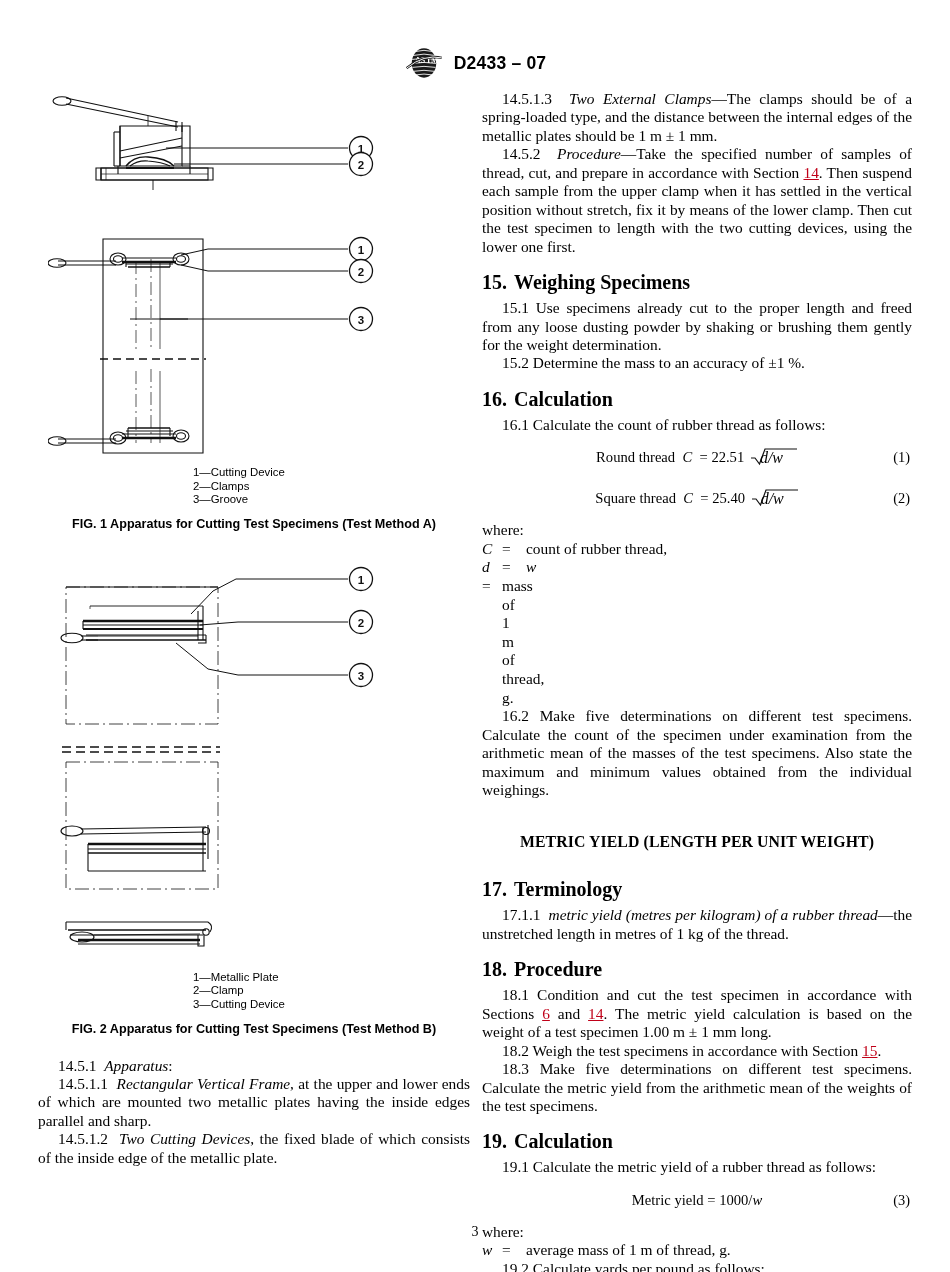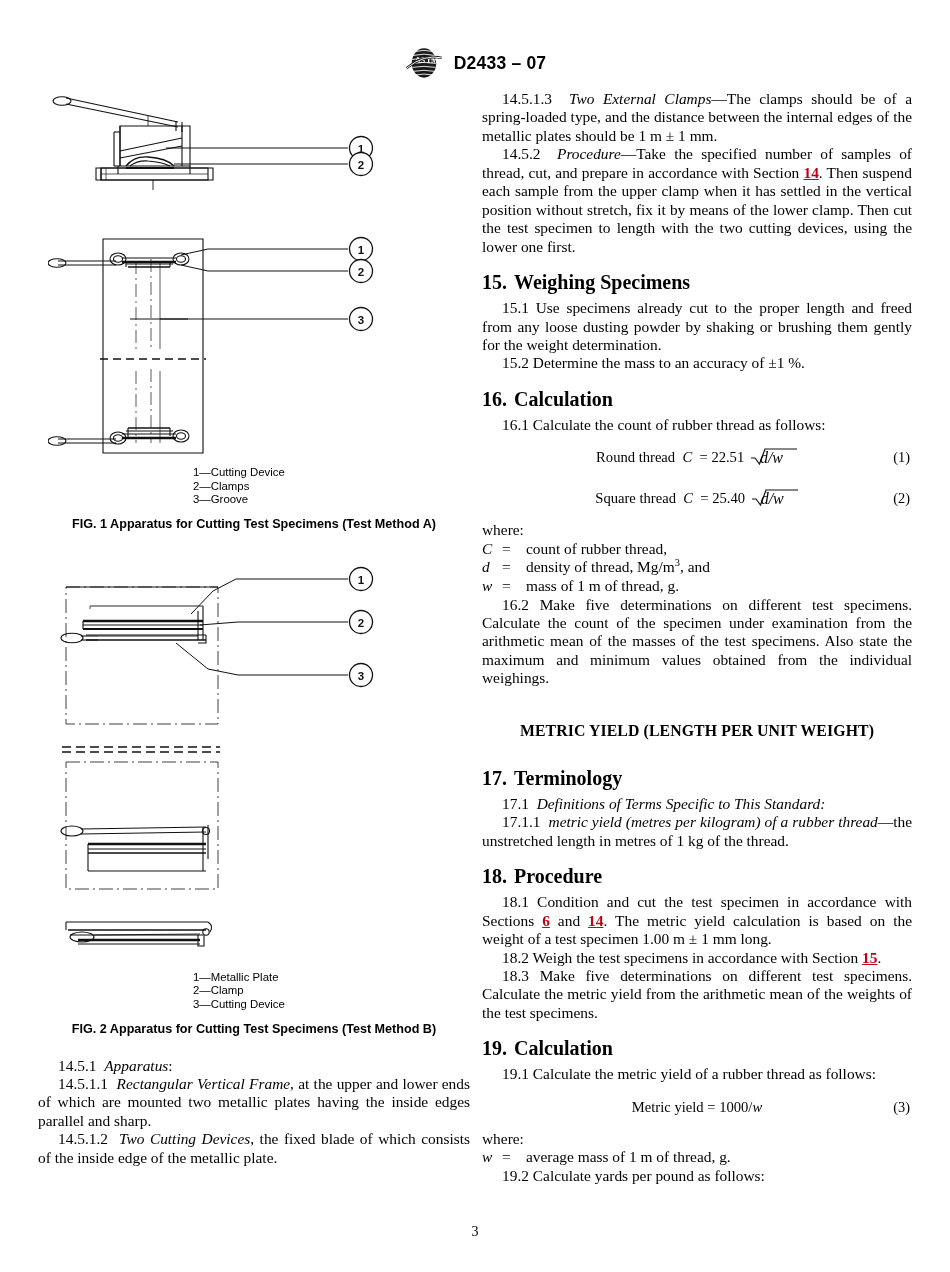--- a/index.html
+++ b/index.html
@@ -48,21 +48,21 @@
   p.para {
     margin: 0;
     font-size: 15.4px;
     line-height: 18.45px;
     text-align: justify;
     text-indent: 20px;
     hyphens: none;
   }
   p.para.noindent { text-indent: 0; }
   .it { font-style: italic; }
-  .xref { color: #c00018; font-weight: bold; }
+  .xref { color: #c00018; }
   sup { font-size: .68em; vertical-align: super; line-height: 0; }
 
   h3.sect {
     margin: 0;
     font-family: "Liberation Serif", serif;
     font-weight: bold;
     font-size: 20px;
     line-height: 19px;
     text-indent: 0;
   }
@@ -444,38 +444,36 @@
   <div class="gap-m"></div>
 
   <p class="para noindent">where:</p>
   <div class="wheredef">
     <span class="sym">C</span>
     <span>=</span>
     <span>count of rubber thread,</span>
 
     <span class="sym">d</span>
     <span>=</span>
-    <span><span>density of thread, Mg/m</span><sup>3</sup><span>, and</span></span>
 
     <span class="sym">w</span>
     <span>=</span>
     <span>mass of 1 m of thread, g.</span>
   </div>
 
   <p class="para">16.2  Make five determinations on different test specimens. Calculate the count of the specimen under examination from the arithmetic mean of the masses of the test specimens. Also state the maximum and minimum values obtained from the individual weighings.</p>
 
   <div class="gap-xl"></div>
 
   <h2 class="major">METRIC YIELD (LENGTH PER UNIT WEIGHT)</h2>
 
   <div class="gap-l"></div>
 
   <h3 class="sect"><span class="num">17.</span><span>Terminology</span></h3>
   <div class="gap-s"></div>
-  <p class="para"><span>17.1</span>&nbsp; <span class="it">Definitions of Terms Specific to This Standard:</span></p>
   <p class="para"><span>17.1.1</span>&nbsp; <span class="it">metric yield (metres per kilogram) of a rubber thread</span><span>—the unstretched length in metres of 1 kg of the thread.</span></p>
 
   <div class="gap-l"></div>
 
   <h3 class="sect"><span class="num">18.</span><span>Procedure</span></h3>
   <div class="gap-s"></div>
   <p class="para"><span>18.1  Condition and cut the test specimen in accordance with Sections </span><a class="xref" href="#">6</a><span> and </span><a class="xref" href="#">14</a><span>. The metric yield calculation is based on the weight of a test specimen 1.00 m ± 1 mm long.</span></p>
   <p class="para"><span>18.2  Weigh the test specimens in accordance with Section </span><a class="xref" href="#">15</a><span>.</span></p>
   <p class="para">18.3  Make five determinations on different test specimens. Calculate the metric yield from the arithmetic mean of the weights of the test specimens.</p>
 

